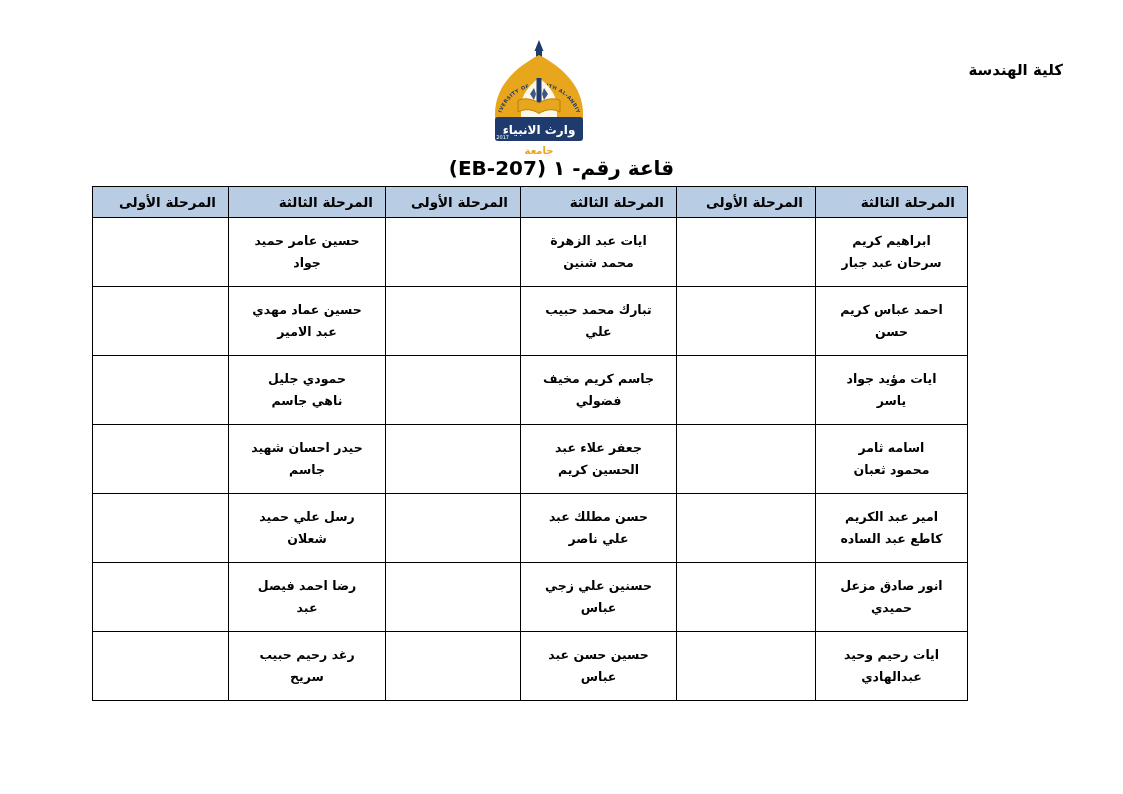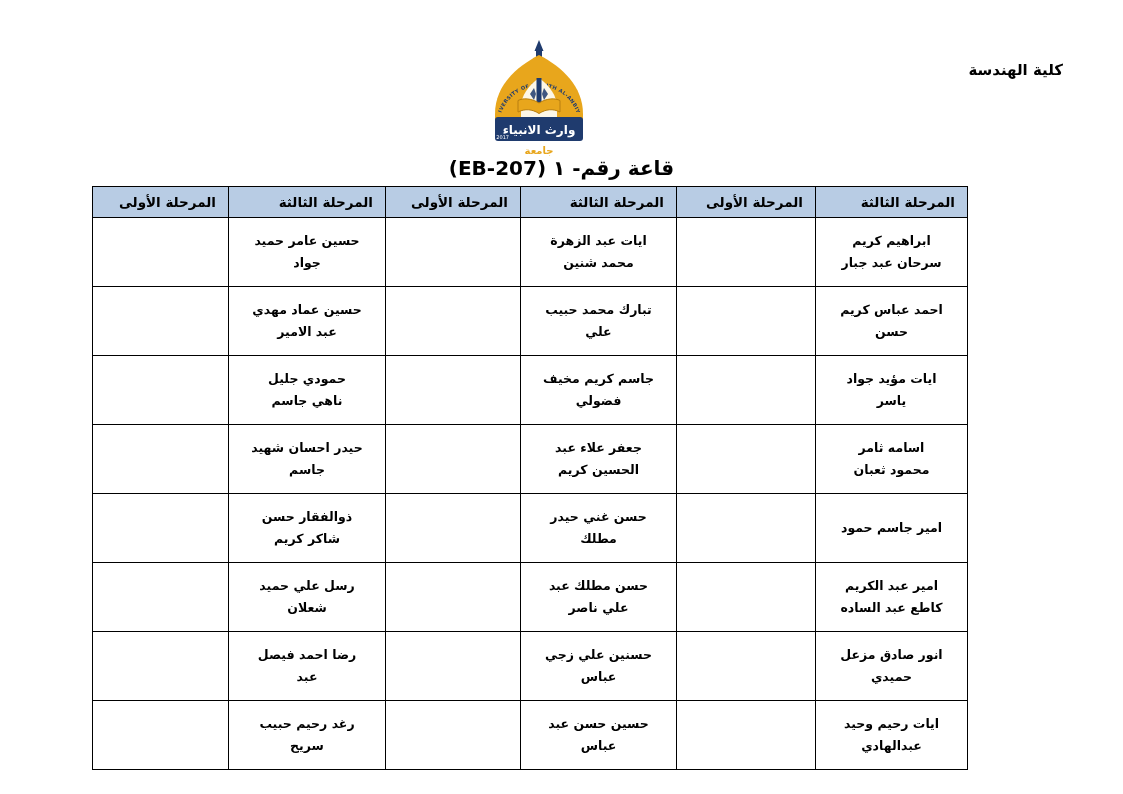--- a/index.html
+++ b/index.html
@@ -117,28 +117,20 @@
       </tr>
       <tr>
         <td>اسامه ثامر محمود ثعبان</td>
         <td></td>
         <td>جعفر علاء عبد الحسين كريم</td>
         <td></td>
         <td>حيدر احسان شهيد جاسم</td>
         <td></td>
       </tr>
       <tr>
-        <td>امير جاسم حمود</td>
-        <td></td>
-        <td>حسن غني حيدر مطلك</td>
-        <td></td>
-        <td>ذوالفقار حسن شاكر كريم</td>
-        <td></td>
-      </tr>
-      <tr>
         <td>امير عبد الكريم كاطع عبد الساده</td>
         <td></td>
         <td>حسن مطلك عبد علي ناصر</td>
         <td></td>
         <td>رسل علي حميد شعلان</td>
         <td></td>
       </tr>
       <tr>
         <td>انور صادق مزعل حميدي</td>
         <td></td>

